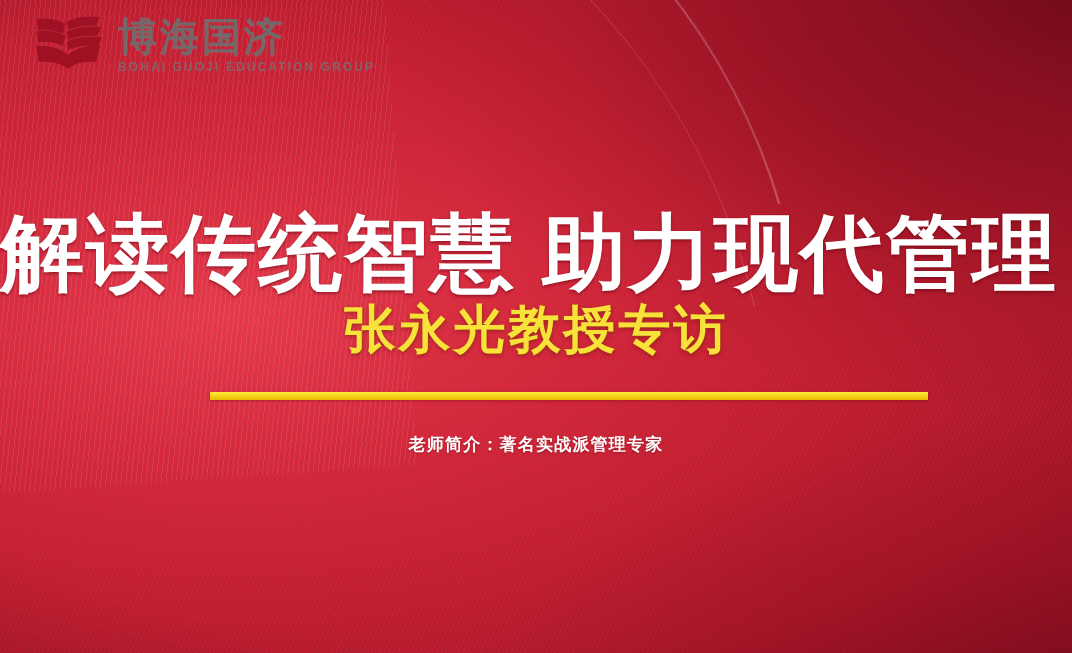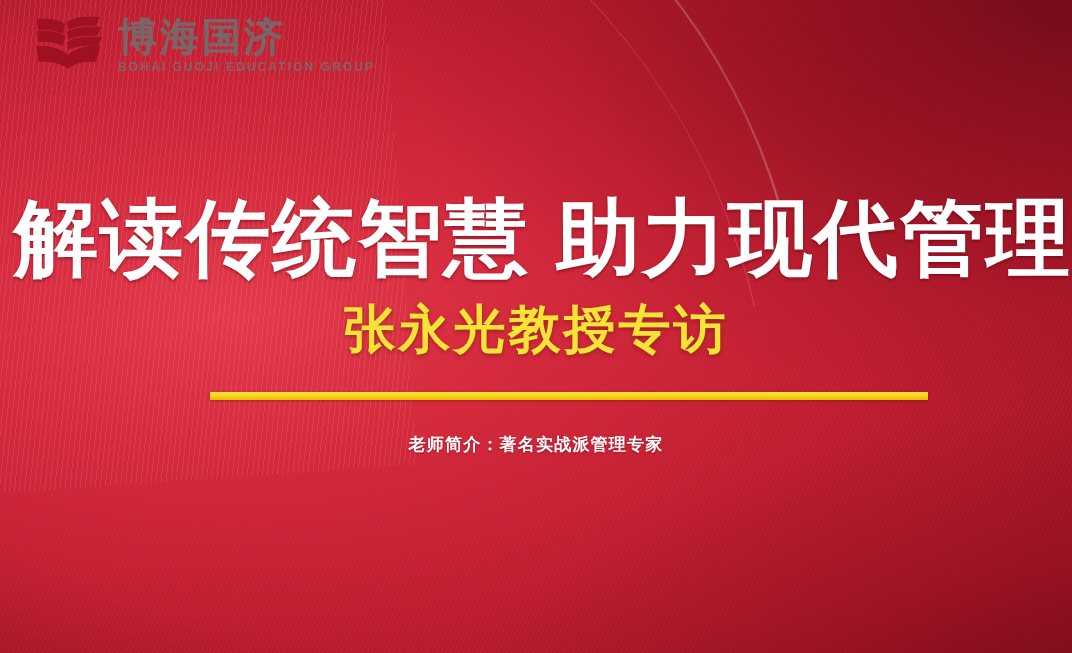--- a/index.html
+++ b/index.html
@@ -200,24 +200,24 @@
   #content {
     position: absolute;
     inset: 0;
     z-index: 30;
     pointer-events: none;
   }
   #content > * { pointer-events: auto; }
 
   #main-title {
     position: absolute;
-    top: 140px;
+    top: 155px;
     left: 0;
     width: 100%;
-    text-align: right;
+    text-align: left;
     color: #ffffff;
     font-size: 84px;
     font-weight: 700;
     letter-spacing: 2px;
     line-height: 1;
     white-space: nowrap;
     text-shadow:
       0 2px 3px rgba(90,0,14,0.45),
       0 0 1px rgba(120,0,18,0.55);
   }

